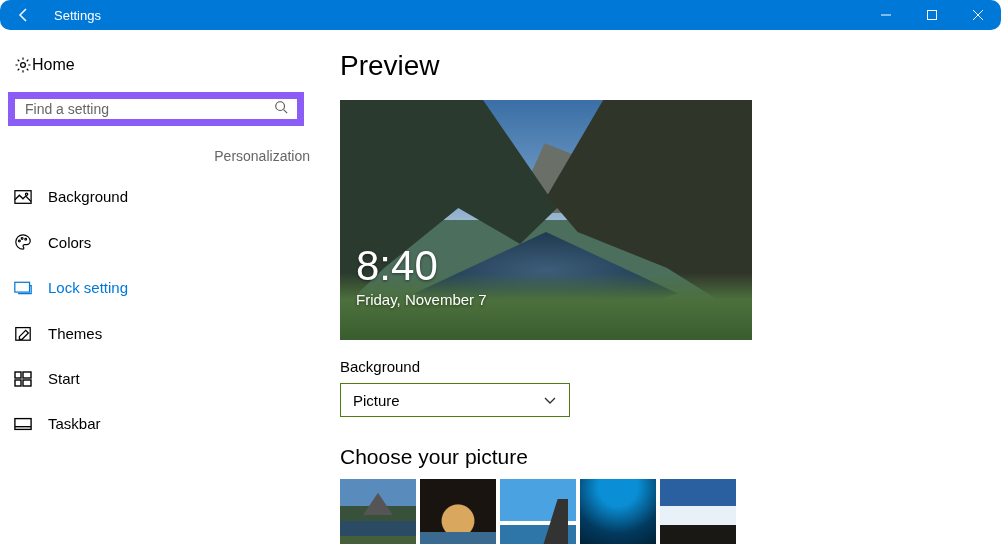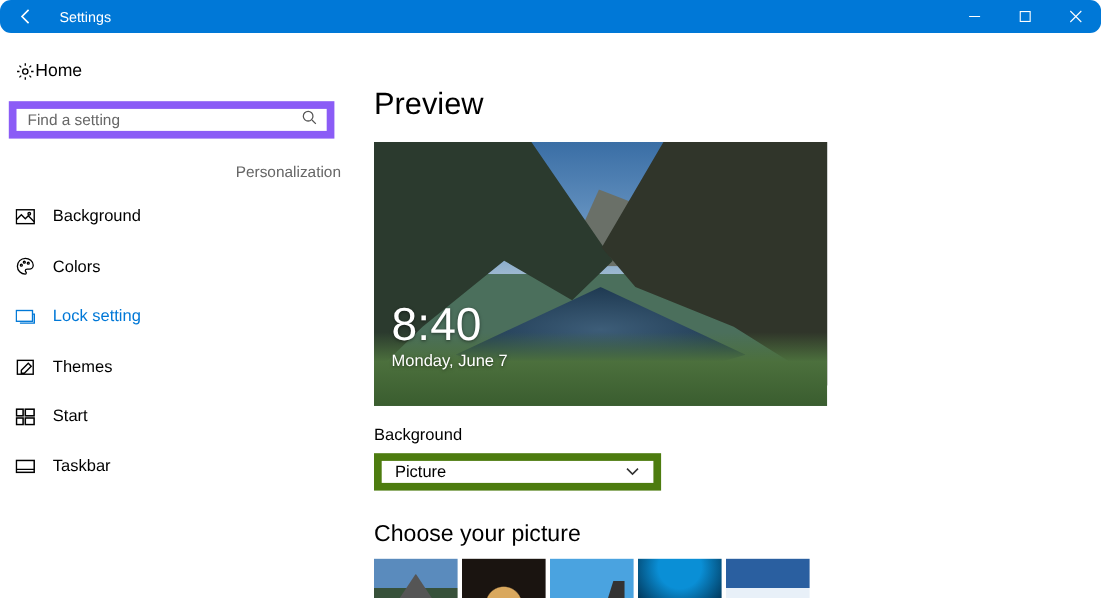--- a/index.html
+++ b/index.html
@@ -116,21 +116,20 @@
       align-items: center;
       justify-content: center;
     }
     .nav-item.active { color: #0078d7; }
     .nav-item.active svg * { stroke: #0078d7; }
 
     
     .content {
       padding: 20px 0 0 30px;
       flex: 1;
-      margin-top: 29px;
     }
     .page-title {
       font-size: 28px;
       font-weight: 400;
       margin-bottom: 18px;
     }
 
     .preview-box {
       width: 412px;
       height: 240px;
@@ -174,23 +173,23 @@
     .preview-box .clock .time { font-size: 42px; font-weight: 300; line-height:1; }
     .preview-box .clock .date { font-size: 15px; margin-top:4px; }
 
     .field-label {
       font-size: 15px;
       margin-top: 18px;
       margin-bottom: 8px;
     }
 
     .dropdown {
-      width: 261px;
+      width: 230px;
       height: 34px;
-      border: 7px solid #4d7c0f;
+      border: 1px solid #4d7c0f;
       display: flex;
       align-items: center;
       justify-content: space-between;
       padding: 0 12px;
       font-size: 15px;
       cursor: pointer;
       background:#fff;
     }
 
     .choose-label {
@@ -345,21 +344,21 @@
 
     <div class="preview-box">
       <div class="sky"></div>
       <div class="peak"></div>
       <div class="mtn-left"></div>
       <div class="mtn-right"></div>
       <div class="lake"></div>
       <div class="grass"></div>
       <div class="clock">
         <div class="time">8:40</div>
-        <div class="date">Monday, June 7</div>
+        <div class="date">Friday, November 7</div>
       </div>
     </div>
 
     <div class="field-label">Background</div>
     <div class="dropdown">
       <span>Picture</span>
       <span>
         <svg width="14" height="10" viewBox="0 0 14 10" fill="none" stroke="#333" stroke-width="1.4">
             <path d="M2 2l5 5 5-5"></path>
           </svg>

